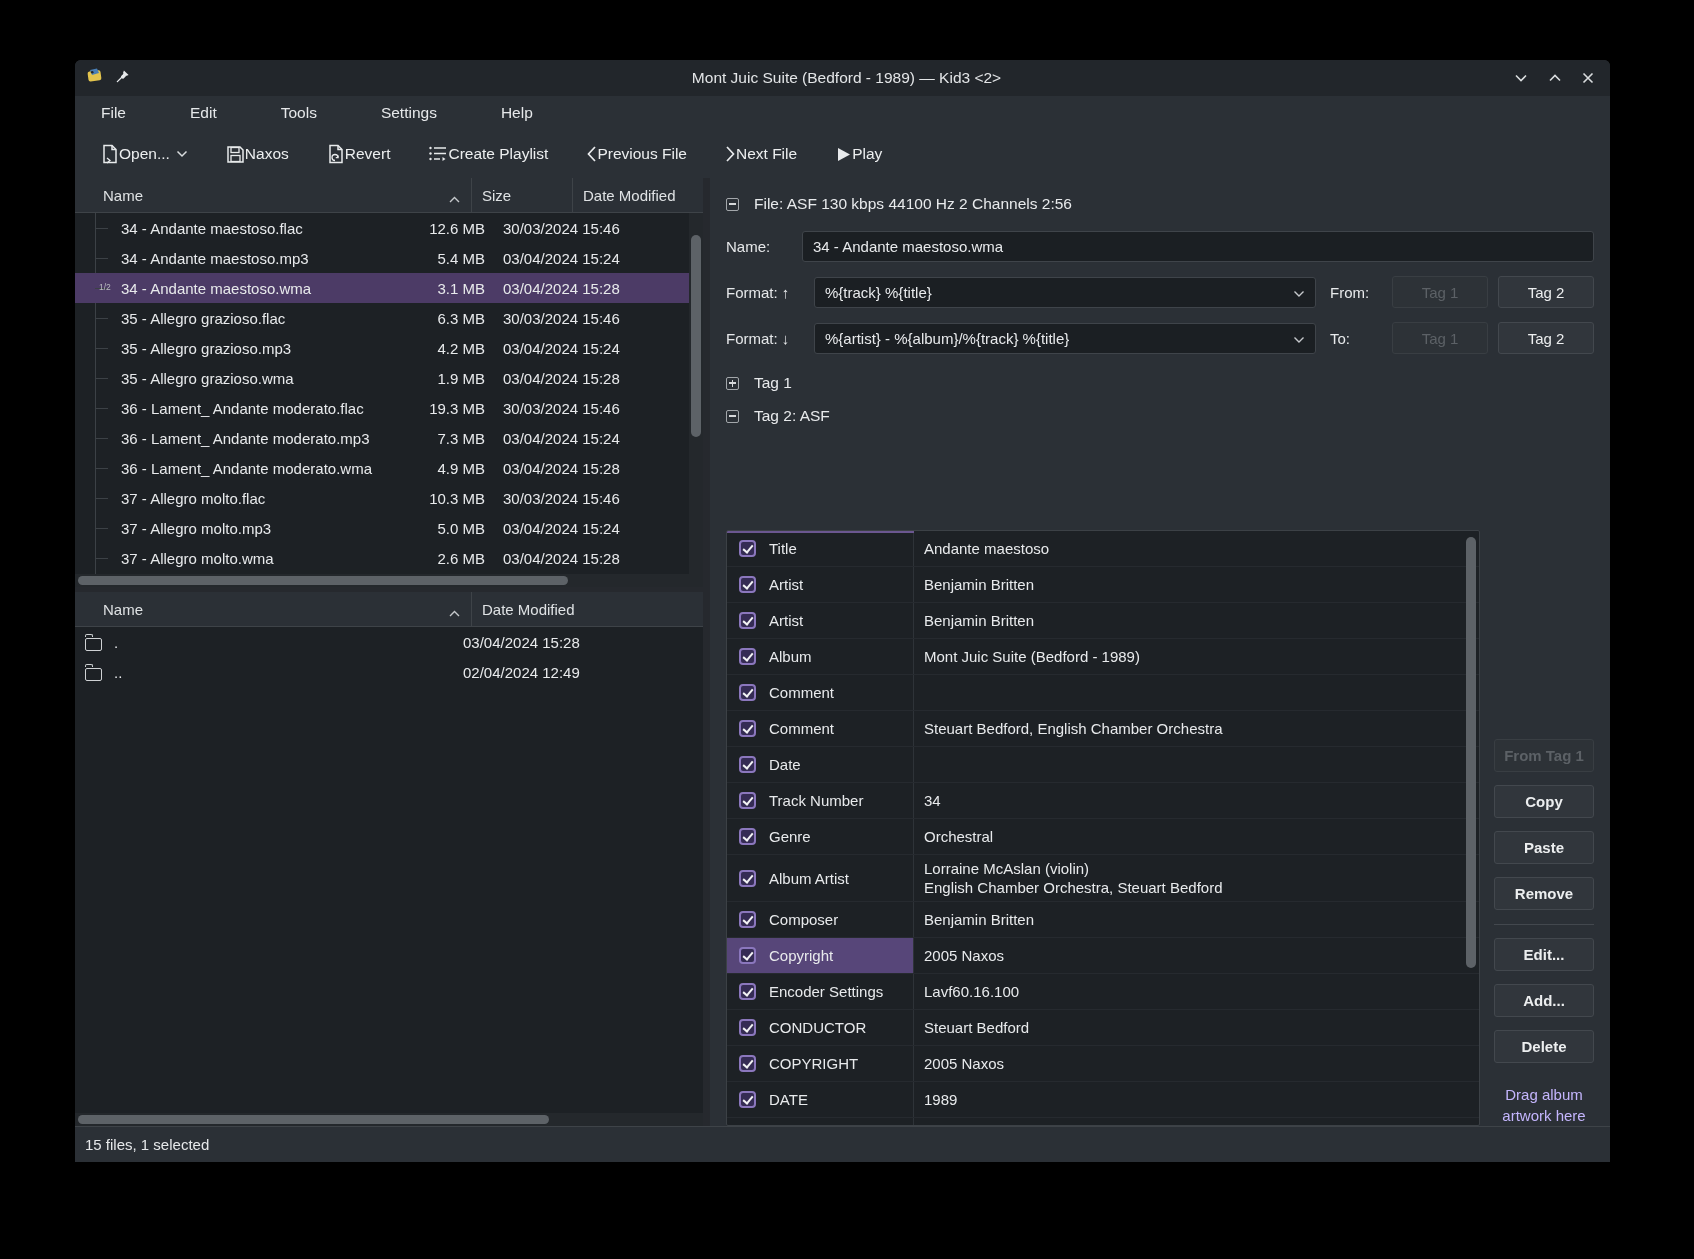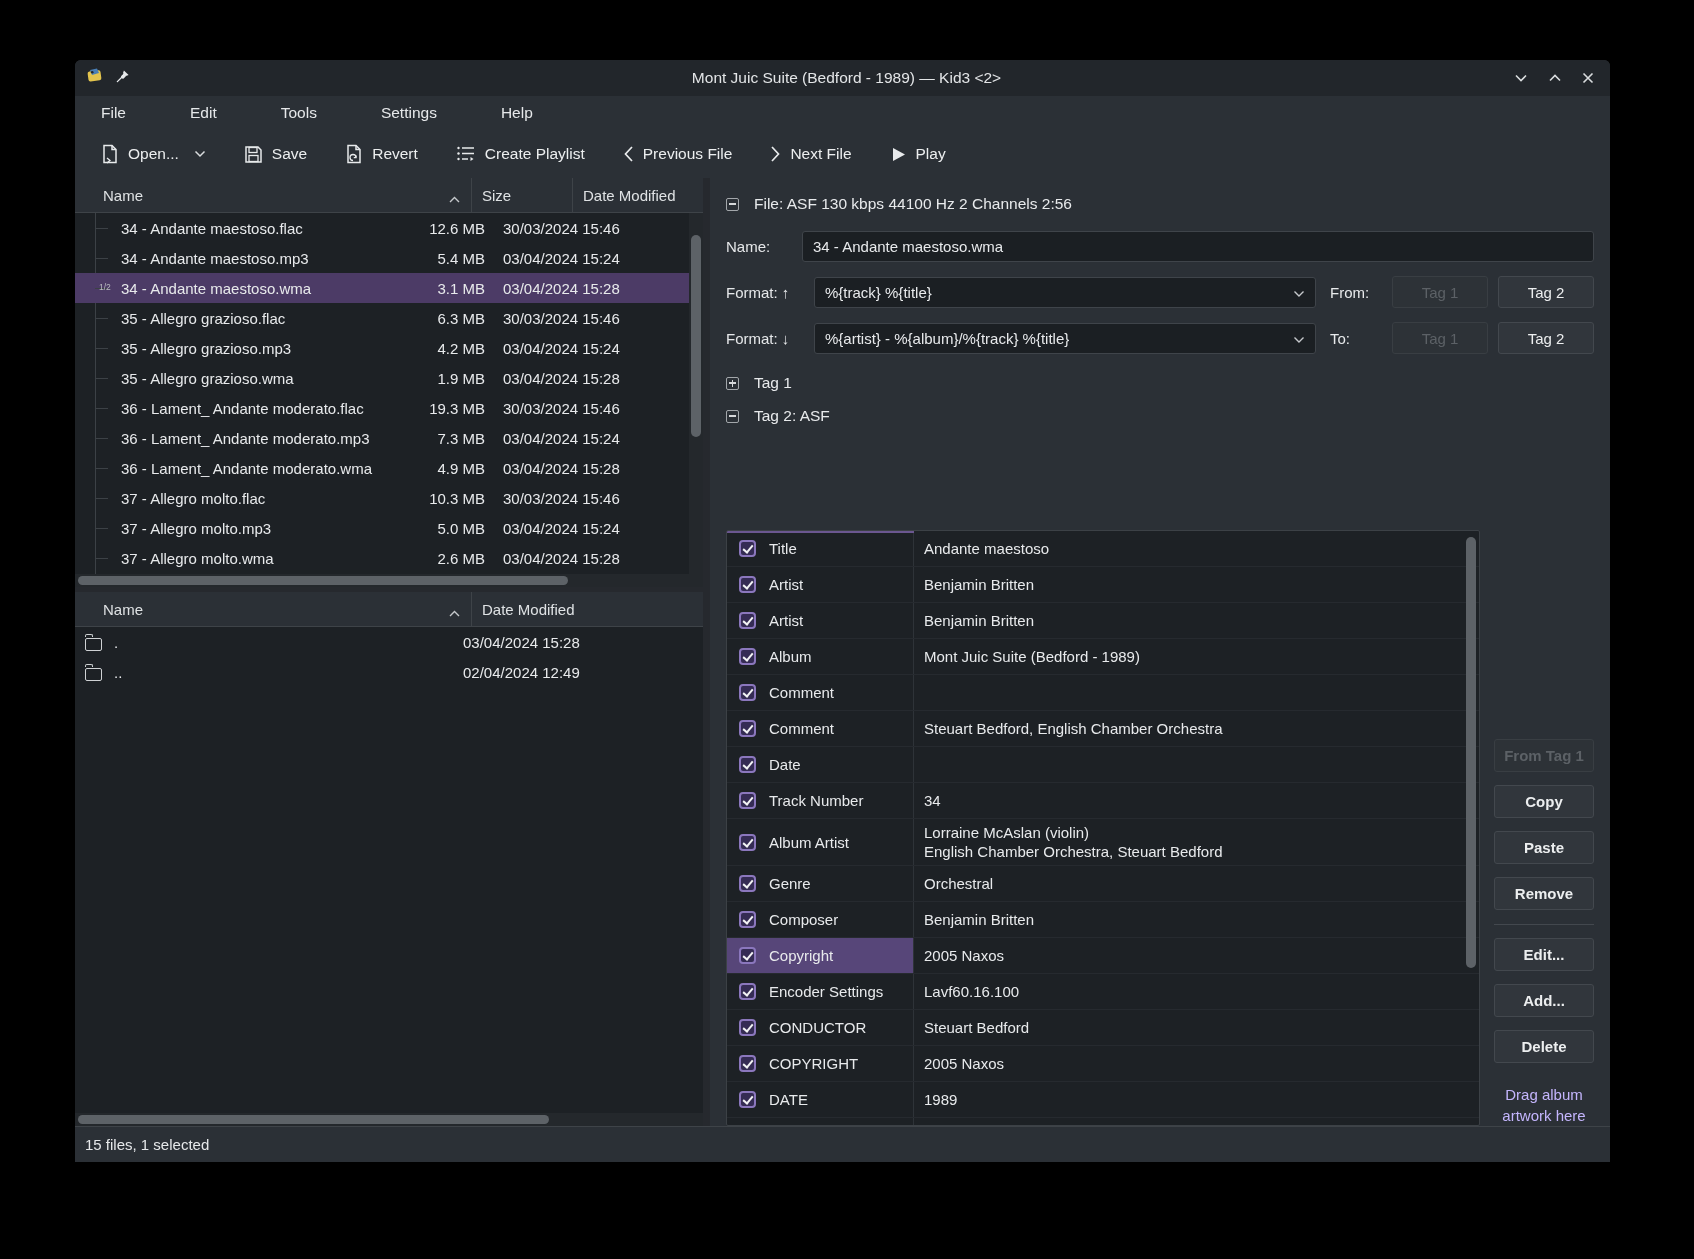--- a/index.html
+++ b/index.html
@@ -10,21 +10,21 @@
   .titlebar{height:36px;background:#22262b;display:flex;align-items:center;position:relative;flex:none;}
   .tb-icons{display:flex;align-items:center;gap:10px;padding-left:12px;}
   .title-text{position:absolute;left:8px;right:0;text-align:center;font-size:15.5px;color:#e3e5e7;pointer-events:none;}
   .win-ctrls{margin-left:auto;display:flex;align-items:center;gap:20px;padding-right:16px;z-index:2;}
   .win-ctrls svg{display:block;}
   
   .menubar{height:34px;display:flex;align-items:center;padding-left:12px;background:#2b3036;flex:none;gap:36px;}
   .menu-item{padding:0 14px;font-size:15.5px;line-height:34px;color:#e6e8ea;}
   
   .toolbar{height:48px;display:flex;align-items:center;gap:6px;padding-left:16px;background:#2b3036;flex:none;}
-  .tbtn{display:flex;align-items:center;gap:9px;padding:5px 10px;border-radius:3px;font-size:15.5px;color:#eceeef;}
+  .tbtn{display:flex;align-items:center;padding:5px 10px;border-radius:3px;font-size:15.5px;color:#eceeef;}
   .tbtn svg{display:block;}
   .tb-sep{width:6px;}
   
   .content{flex:1;display:flex;min-height:0;background:#26292e;}
   .left-col{width:628px;flex:none;display:flex;flex-direction:column;min-height:0;background:#2b3036;}
   .vsplit{width:7px;flex:none;background:#26292e;}
   .right-col{flex:1;min-width:0;display:flex;flex-direction:column;background:#2b3036;padding:0 16px 0 16px;}
   
   .panel{display:flex;flex-direction:column;min-height:0;background:#1d2125;}
   .file-panel{height:409px;flex:none;}
@@ -170,21 +170,21 @@
     </div>
     <div class="tb-sep"></div>
     <div class="tbtn">
       <span>
           <svg width="19" height="19" viewBox="0 0 19 19">
             <path d="M2 2 H14 L17 5 V17 H2 Z" fill="none" stroke="#e8eaec" stroke-width="1.5"></path>
             <rect x="5" y="2.5" width="8" height="5" fill="none" stroke="#e8eaec" stroke-width="1.3"></rect>
             <rect x="5" y="10.5" width="9" height="6" fill="none" stroke="#e8eaec" stroke-width="1.3"></rect>
           </svg>
         </span>
-      <span>Save</span>
+      <span>Naxos</span>
     </div>
     <div class="tb-sep"></div>
     <div class="tbtn">
       <span>
           <svg width="18" height="20" viewBox="0 0 18 20">
             <path d="M3 1.5 H11 L15 5.5 V18.5 H3 Z" fill="none" stroke="#e8eaec" stroke-width="1.5"></path>
             <path d="M11 1.5 V5.5 H15" fill="none" stroke="#e8eaec" stroke-width="1.5"></path>
             <path d="M11 13.5 A3 3 0 1 0 8 16.5" fill="none" stroke="#e8eaec" stroke-width="1.3"></path>
             <path d="M11 11.5 V13.7 H8.8" fill="none" stroke="#e8eaec" stroke-width="1.3"></path>
           </svg>
@@ -461,34 +461,34 @@
               </span>
               <span class="tval"></span>
             </div>
           <div class="trow">
               <span class="tname">
                 <span class="cb"></span>
                 <span>Track Number</span>
               </span>
               <span class="tval">34</span>
             </div>
+          <div class="trow">
+              <span class="tname">
+                <span class="cb"></span>
+                <span>Genre</span>
+              </span>
+              <span class="tval">Orchestral</span>
+            </div>
           <div class="trow tall">
               <span class="tname">
                 <span class="cb"></span>
                 <span>Album Artist</span>
               </span>
               <span class="tval">Lorraine McAslan (violin)
 English Chamber Orchestra, Steuart Bedford</span>
-            </div>
-          <div class="trow">
-              <span class="tname">
-                <span class="cb"></span>
-                <span>Genre</span>
-              </span>
-              <span class="tval">Orchestral</span>
             </div>
           <div class="trow">
               <span class="tname">
                 <span class="cb"></span>
                 <span>Composer</span>
               </span>
               <span class="tval">Benjamin Britten</span>
             </div>
           <div class="trow sel">
               <span class="tname">

